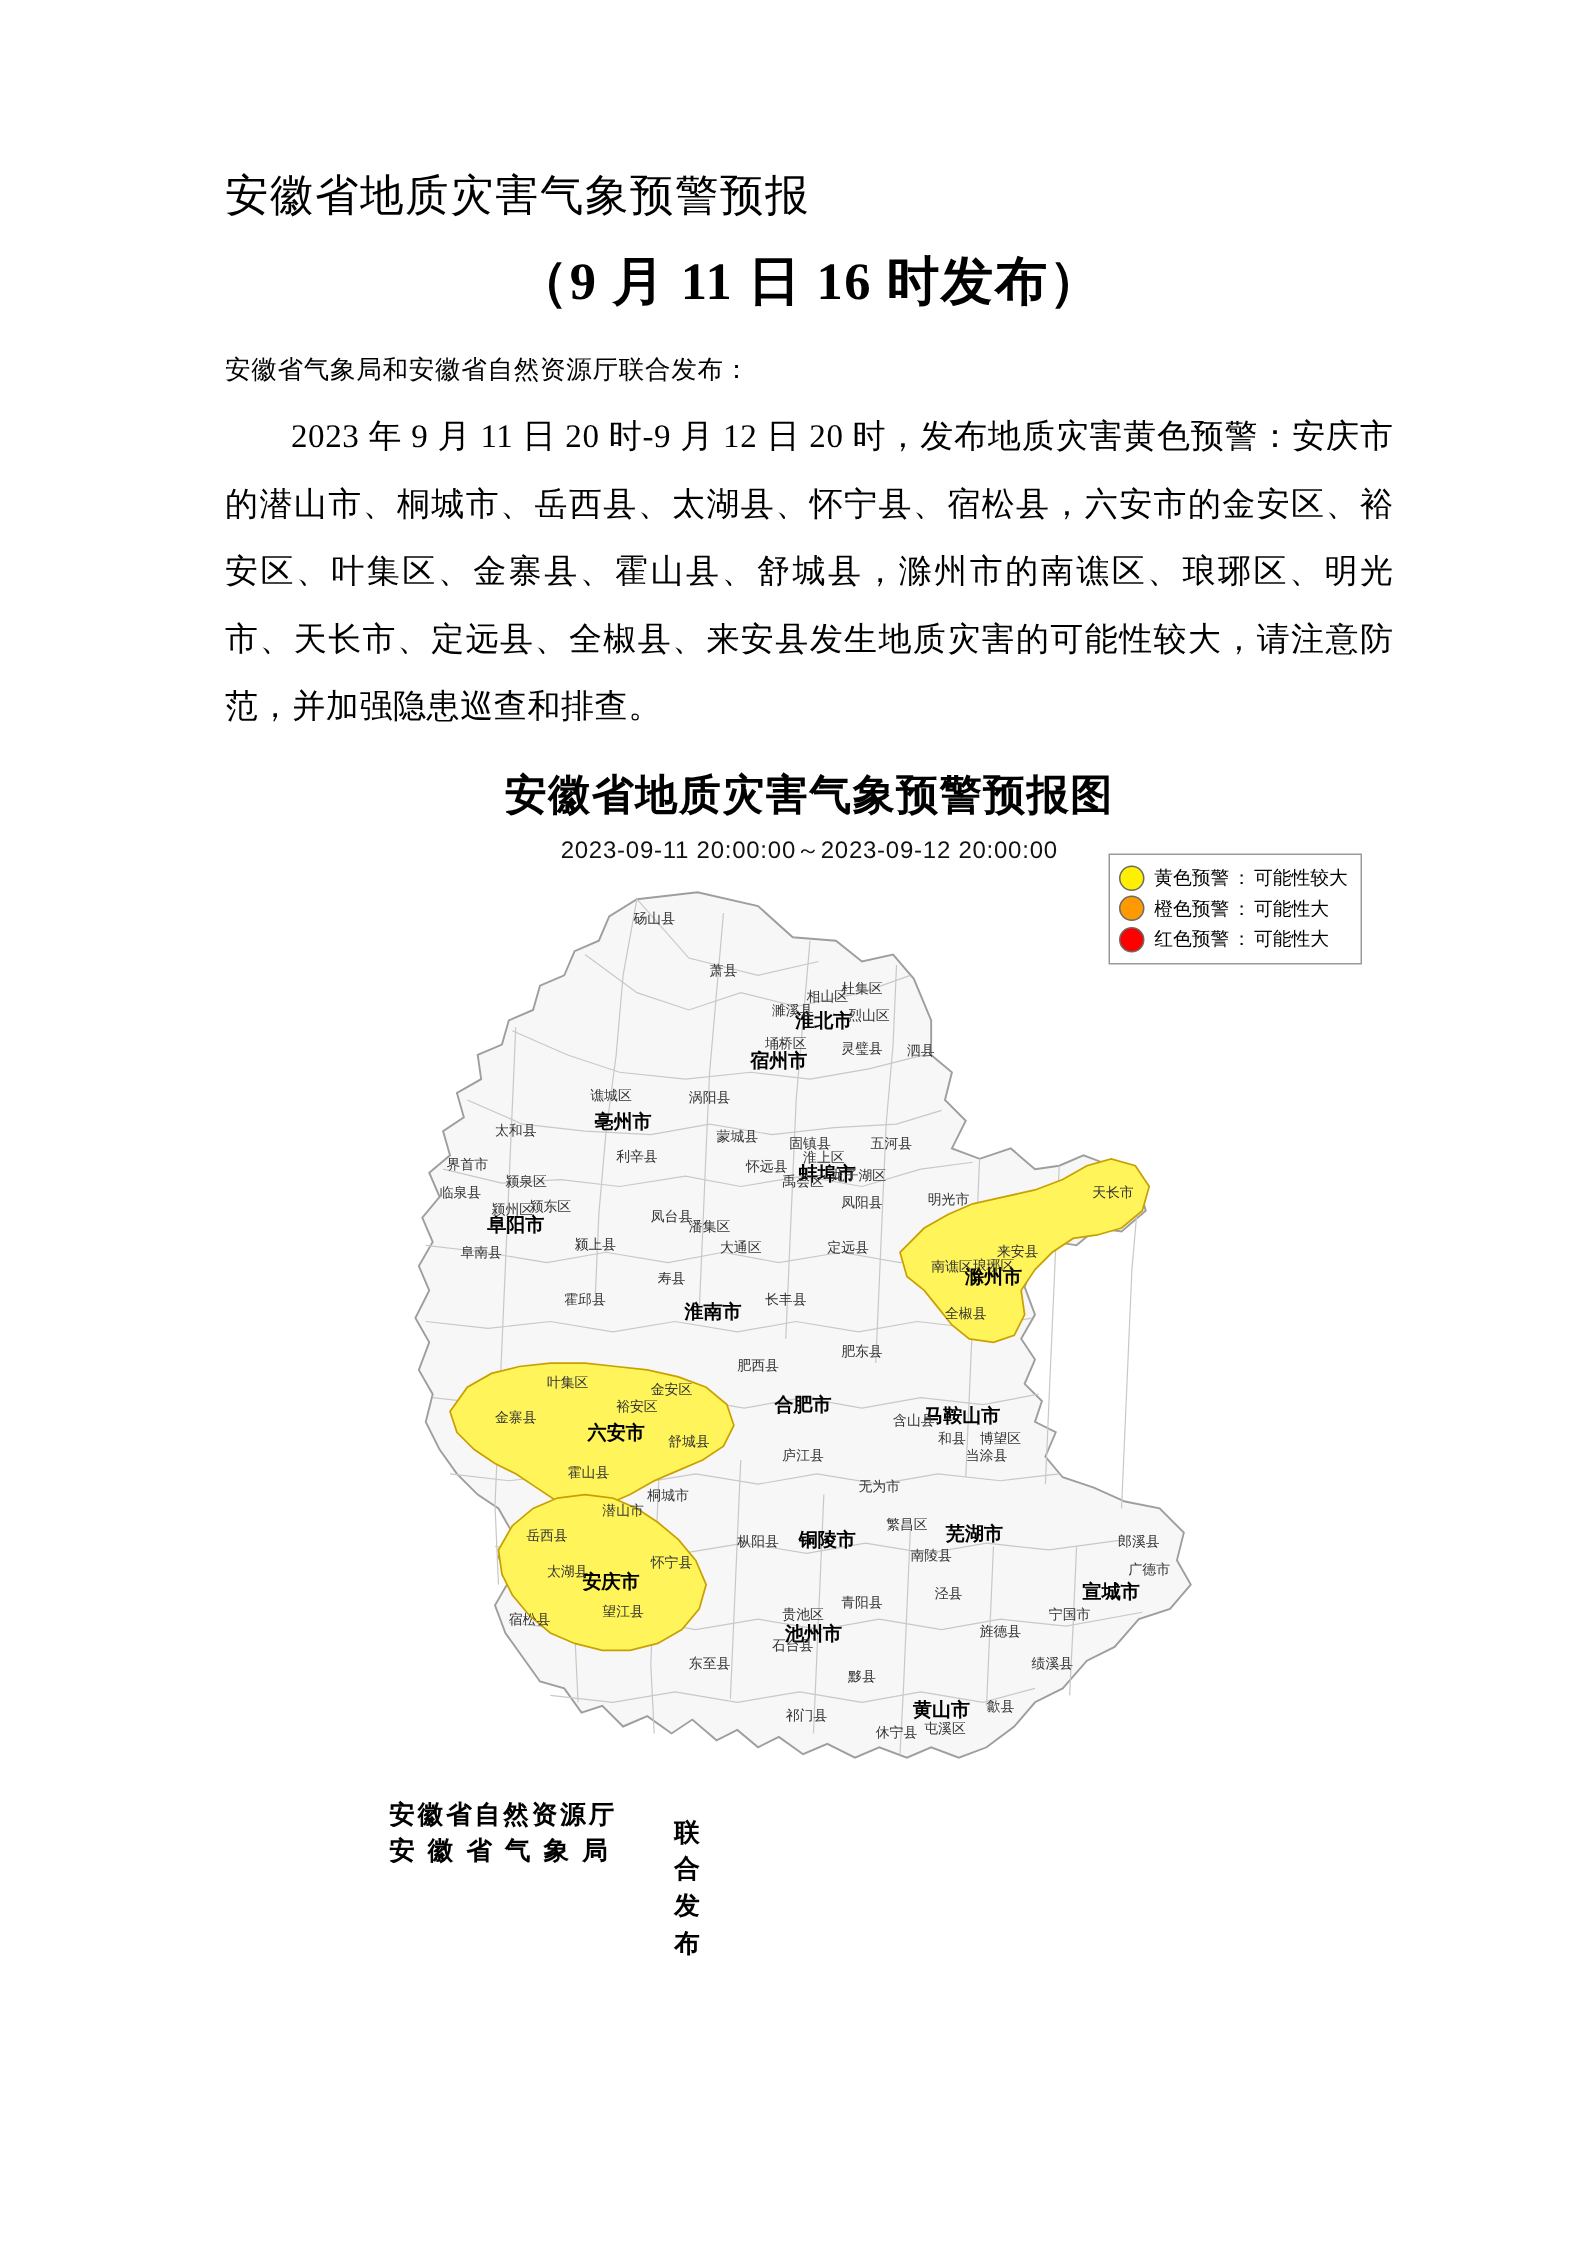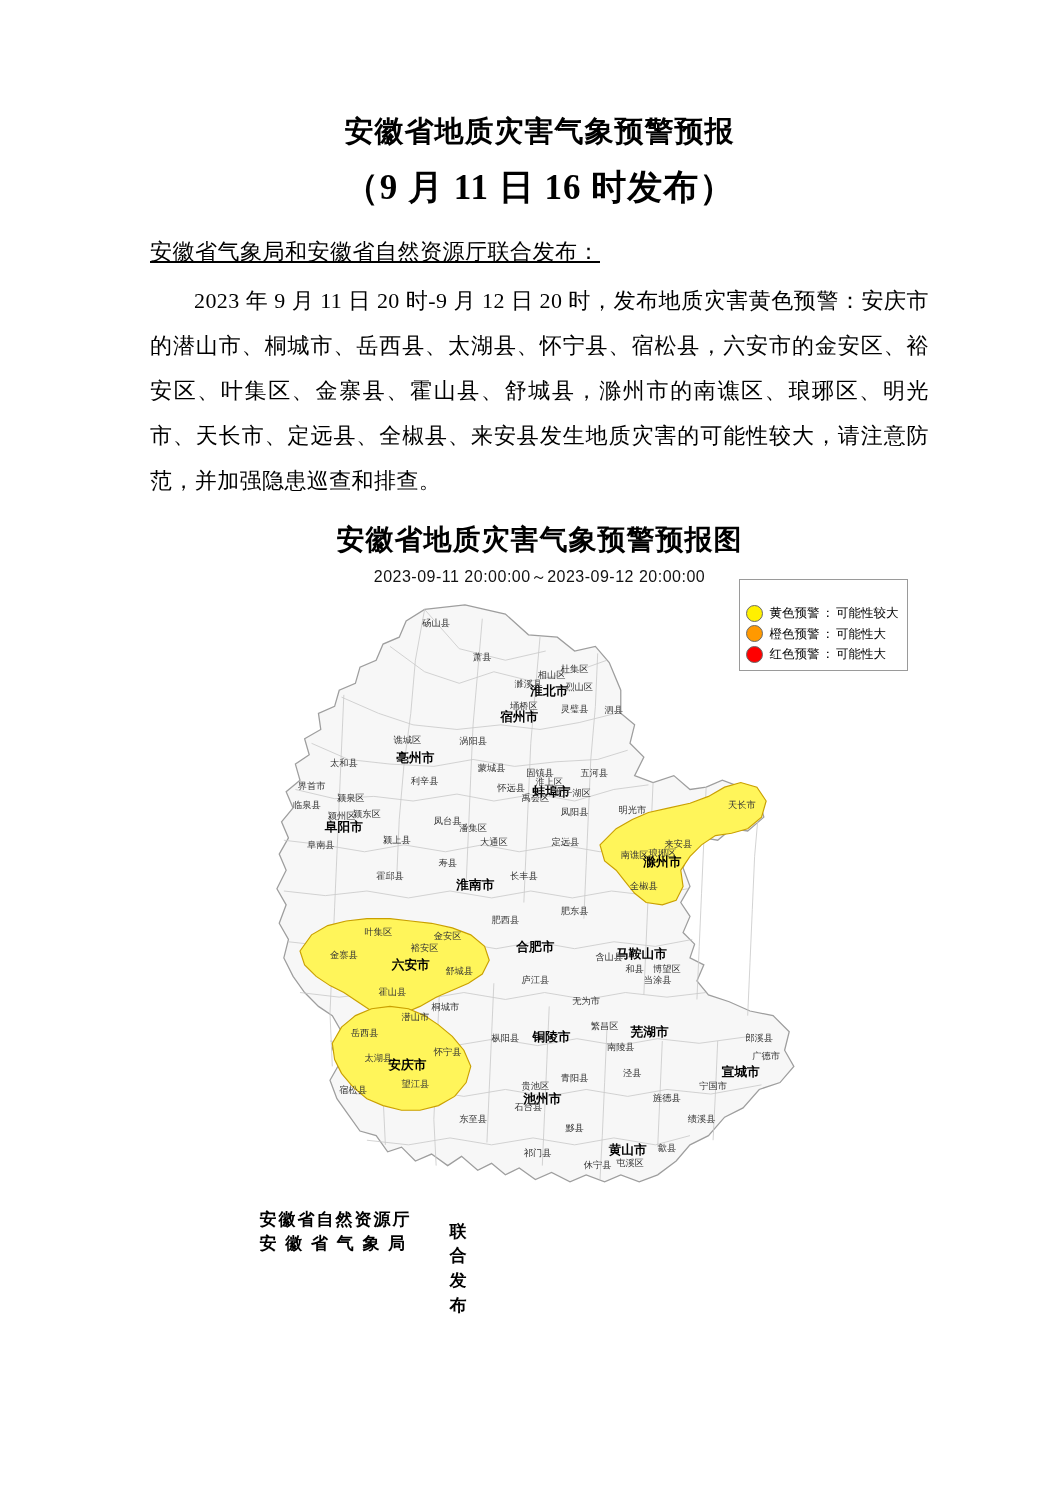--- a/index.html
+++ b/index.html
@@ -16,41 +16,40 @@
     overflow: hidden;
   }
   .page {
     width: 1059px;
     height: 1497px;
     box-sizing: border-box;
     padding: 110px 130px 40px 150px;
     position: relative;
   }
   .doc-title {
-    text-align: center;
+    text-align: left;
     font-size: 29px;
-    font-weight: bold;
+    font-weight: normal;
     letter-spacing: 1px;
     line-height: 1.5;
     margin: 0;
   }
   .doc-subtitle {
     text-align: center;
     font-size: 35px;
     font-weight: bold;
     letter-spacing: 1px;
     line-height: 1.6;
     margin: 6px 0 14px 0;
   }
   .lead {
-    font-size: 22px;
+    font-size: 17px;
     line-height: 2.0;
     margin: 8px 0 0 0;
     letter-spacing: 0.5px;
-    text-decoration: underline;
   }
   .body-para {
     font-size: 22px;
     line-height: 2.05;
     text-align: justify;
     text-justify: inter-ideograph;
     margin: 4px 0 0 0;
     text-indent: 2em;
     letter-spacing: 0.4px;
   }
@@ -79,21 +78,21 @@
     letter-spacing: 0.5px;
     margin: 8px 0 0 0;
     color: #111;
   }
   .legend {
     position: absolute;
     right: 12px;
     top: 58px;
     border: 1px solid #9a9a9a;
     background: #fff;
-    padding: 23px 8px 5px 6px;
+    padding: 5px 8px 5px 6px;
     font-family: "Liberation Sans", sans-serif;
     font-size: 12.5px;
     line-height: 1.65;
   }
   .legend-row {
     display: flex;
     align-items: center;
     white-space: nowrap;
   }
   .legend-dot {

